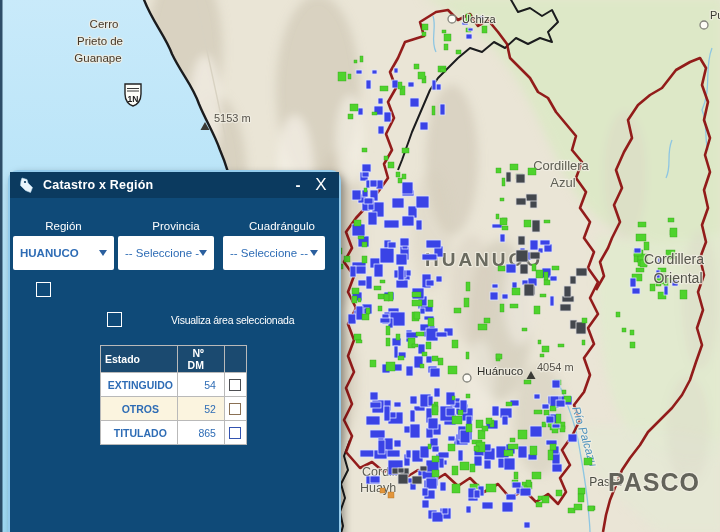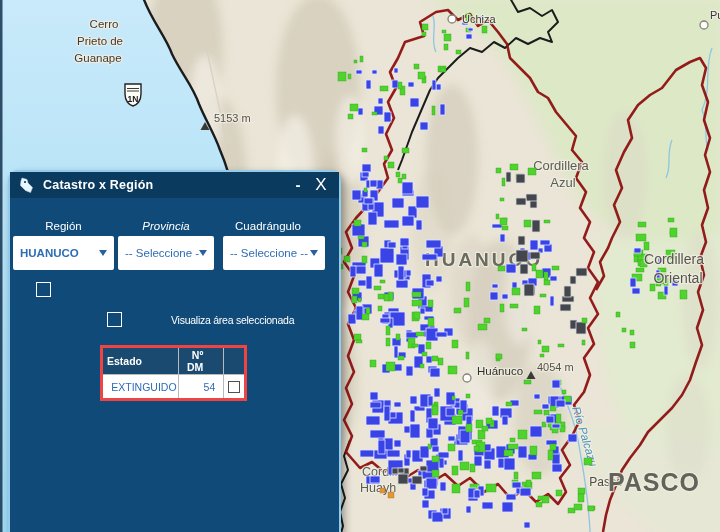--- a/index.html
+++ b/index.html
@@ -15,22 +15,22 @@
   .hdr{position:absolute;left:0;top:0;right:0;height:26px;background:#0b3a5f;
        display:flex;align-items:center;padding:0 9px;box-sizing:border-box;}
   .hdr-icon{width:15px;height:17px;margin-right:9px;flex:0 0 auto;}
   .hdr-title{font-size:12.5px;font-weight:bold;letter-spacing:.2px;}
   .hdr-btn{color:#fff;text-align:center;cursor:default;line-height:24px;}
   .hdr-min{margin-left:auto;font-size:15px;font-weight:bold;width:16px;}
   .hdr-x{font-size:17px;width:18px;margin-left:6px;}
 
   .sel-label{position:absolute;top:48px;font-size:11.5px;text-align:center;color:#fff;}
   .sel-label.l0{left:3px;width:101px;}
-  .sel-label.l1{left:108px;width:96px;font-style:italic;}
-  .sel-label.l2{left:207px;width:102px;}
+  .sel-label.l1{left:118px;width:96px;}
+  .sel-label.l2{left:221px;width:102px;}
 
   .selbox{position:absolute;top:64px;height:34px;background:#fff;border-radius:2px;
           display:flex;align-items:center;padding:0 7px;box-sizing:border-box;
           color:#2e6cb5;font-size:11.5px;cursor:default;}
   .selbox.b0{left:3px;width:101px;}
   .selbox.b1{left:108px;width:96px;}
   .selbox.b2{left:213px;width:102px;}
   .selbox .val{white-space:nowrap;overflow:hidden;}
   .selbox.bold .val{font-weight:bold;}
   .sel-arrow{margin-left:auto;width:0;height:0;border-left:4.5px solid transparent;
@@ -38,30 +38,30 @@
 
   .cbrow{position:absolute;display:flex;align-items:center;font-size:10.5px;
          letter-spacing:-0.25px;white-space:nowrap;}
   .cbrow.r0{left:26px;top:110px;}
   .cbrow.r1{left:97px;top:140px;gap:41px;}
   .cb{width:13px;height:13px;border:1.5px solid #fff;background:transparent;
       margin-right:8px;flex:0 0 auto;box-sizing:content-box;}
 
   #estado-table{position:absolute;left:90px;top:173px;width:147px;
                 border-collapse:collapse;background:#fff;font-size:10.5px;
-                border:3px solid #ef4444;}
+                border:1px solid #ef4444;}
   #estado-table th{background:#1b4a70;color:#fff;font-weight:bold;height:20px;
                    border:1px solid #b9b9b9;}
   #estado-table td{height:21px;border:1px solid #b9b9b9;color:#2e6cb5;background:#fff;}
   #estado-table tr:nth-child(even) td{background:#fbf4df;}
   #estado-table td.c-chk, #estado-table tr:nth-child(even) td.c-chk{background:#fff;}
   .h-est{width:78px;text-align:left;padding-left:4px;}
   .h-ndm{width:38px;text-align:right;padding-right:20px;}
   .h-chk{width:29px;}
-  .c-est{text-align:right;padding-left:4px;}
+  .c-est{text-align:center;padding-left:4px;font-weight:bold;}
   .c-ndm{text-align:right;padding-right:8px;}
   .c-chk{text-align:center;}
   .chk-sw{display:inline-block;width:10px;height:10px;border:1.8px solid #444;
           vertical-align:middle;background:#fff;}
 
   .rsz{position:absolute;right:3px;bottom:3px;width:12px;height:12px;}
   .rsz i{position:absolute;width:2.5px;height:2.5px;background:#9fd4ee;}
   .rsz i:nth-child(1){right:0;bottom:0;}
   .rsz i:nth-child(2){right:5px;bottom:0;}
   .rsz i:nth-child(3){right:0;bottom:5px;}
@@ -712,20 +712,30 @@
           <th class="h-ndm">Nº DM</th>
           <th class="h-chk"></th>
         </tr>
       </thead>
       <tbody id="tbody">
           <tr>
             <td class="c-est">EXTINGUIDO</td>
             <td class="c-ndm">54</td>
             <td class="c-chk"><span class="chk-sw" style="border-color: rgb(77, 79, 83);"></span></td>
           </tr>
+          <tr>
+            <td class="c-est">OTROS</td>
+            <td class="c-ndm">52</td>
+            <td class="c-chk"><span class="chk-sw" style="border-color: rgb(138, 112, 84);"></span></td>
+          </tr>
+          <tr>
+            <td class="c-est">TITULADO</td>
+            <td class="c-ndm">865</td>
+            <td class="c-chk"><span class="chk-sw" style="border-color: rgb(51, 83, 176);"></span></td>
+          </tr>
         </tbody>
     </table>
 
     <div class="rsz">
         <i></i>
         <i></i>
         <i></i>
       </div>
   </div>
 </div>

